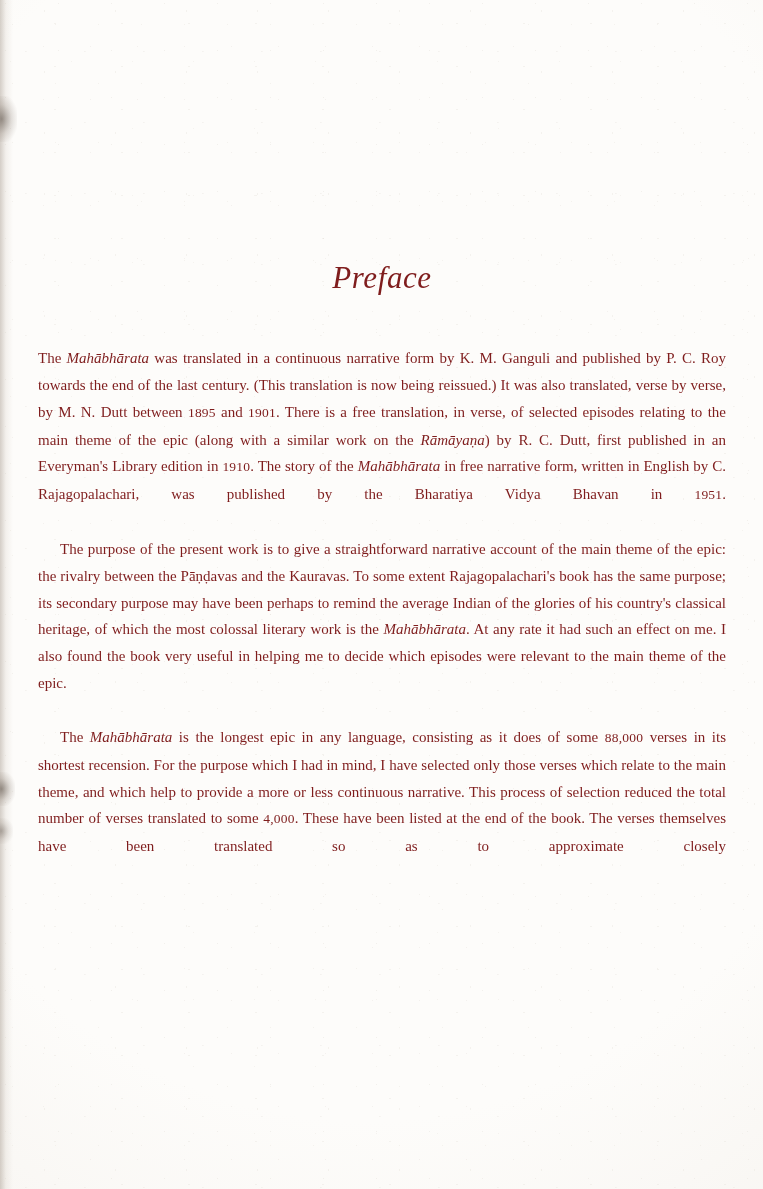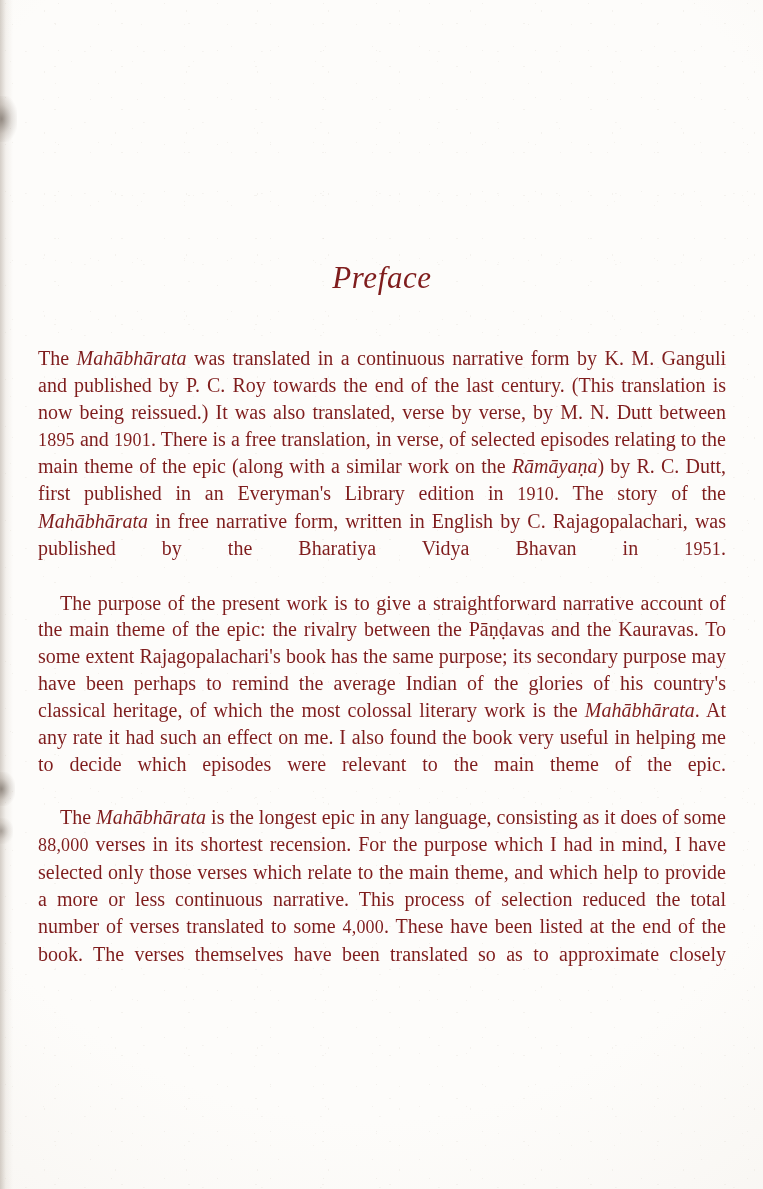--- a/index.html
+++ b/index.html
@@ -102,21 +102,21 @@
     font-size: 31px;
     letter-spacing: .6px;
     line-height: 1;
   }
 
   #body-copy {
     position: absolute;
     top: 345px;
     left: 0;
     width: 688px;
-    font-size: 20px;
+    font-size: 15px;
     line-height: 26.85px;
     text-align: justify;
     text-justify: inter-word;
     hyphens: none;
   }
 
   #body-copy p {
     margin: 0;
     text-indent: 0;
   }

